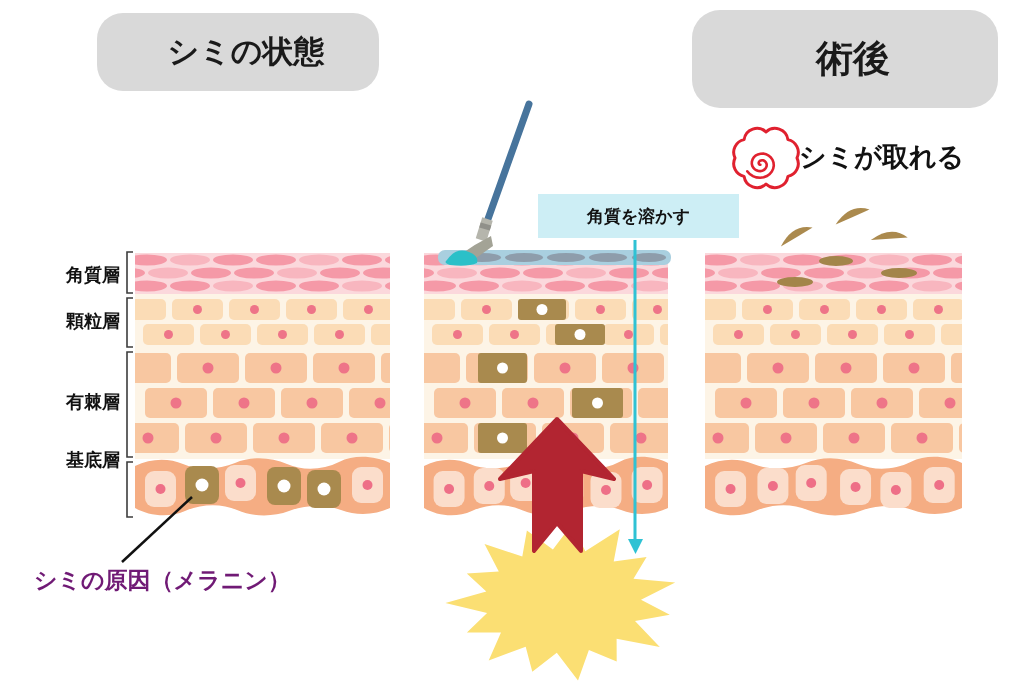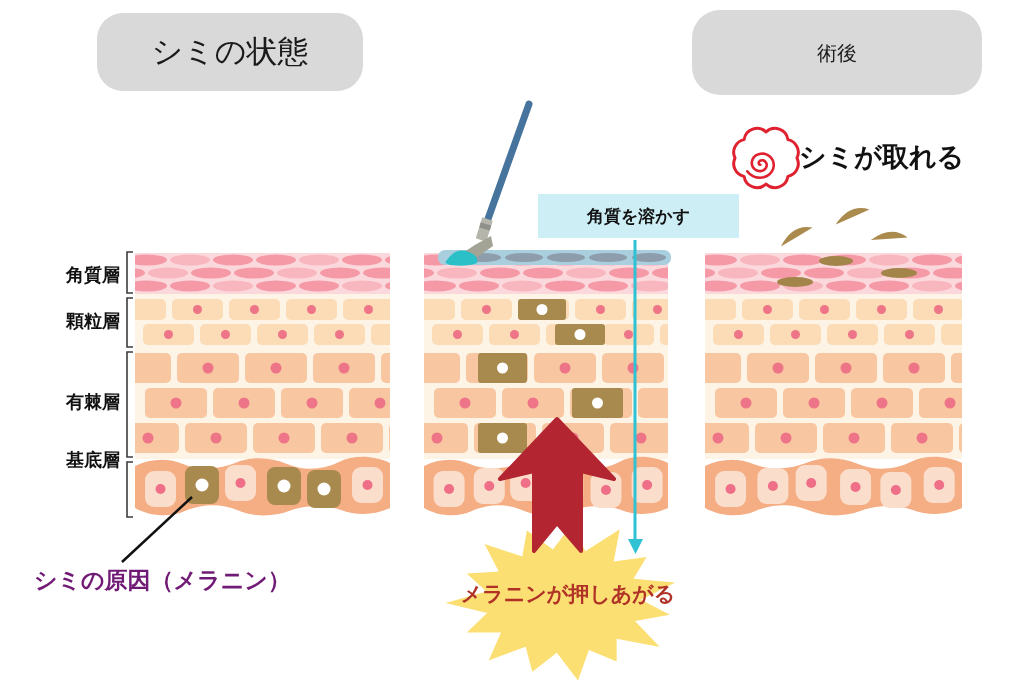--- a/index.html
+++ b/index.html
@@ -1,23 +1,23 @@
 <!DOCTYPE html>
 <html style="--hdr-gray: #d9d9d9; --box-cyan: #cdeef5; --pushup-red: #b03227;"><head>
 <meta charset="utf-8">
 <style>
   html,body{margin:0;padding:0;background:#fff;}
   .canvas{position:relative;width:1024px;height:683px;background:#ffffff;overflow:hidden;
           font-family:"Liberation Sans","DejaVu Sans",sans-serif;}
-  .hdr{position:absolute;background:var(--hdr-gray,#d9d9d9);color:#1a1a1a;font-weight:400;
+  .hdr{position:absolute;background:var(--hdr-gray,#d9d9d9);color:#1a1a1a;font-weight:700;
        display:flex;align-items:center;justify-content:center;text-align:center;
-       white-space:pre-line;line-height:1.3;}
+       white-space:pre-line;line-height:1.3;padding-left:16px;}
   .hdr1{left:97px;top:13px;width:266px;height:78px;border-radius:26px;font-size:31px;}
   .hdr2{left:400px;top:6px;width:285px;height:95px;border-radius:30px;font-size:29px;}
-  .hdr3{left:692px;top:10px;width:290px;height:85px;border-radius:28px;font-size:20px;}
+  .hdr3{left:692px;top:10px;width:290px;height:98px;border-radius:28px;font-size:37px;}
   .layer-label{position:absolute;right:904px;height:26px;line-height:26px;font-size:18px;
                font-weight:700;color:#111;white-space:nowrap;}
   .ll0{top:262px;} .ll1{top:308px;margin-left:24px;} .ll2{top:389px;} .ll3{top:447px;}
   .panel{position:absolute;top:253px;height:266px;}
   .p0{left:135px;width:255px;} .p1{left:424px;width:244px;} .p2{left:705px;width:257px;}
   .overlay{position:absolute;left:0;top:0;width:1024px;height:683px;pointer-events:none;}
   .dissolve-box{position:absolute;left:538px;top:194px;width:201px;height:44px;
       background:var(--box-cyan,#cdeef5);color:#111;font-size:17px;font-weight:700;
       display:flex;align-items:center;justify-content:center;}
   .push-up{position:absolute;left:428px;top:580px;width:280px;text-align:center;
@@ -347,16 +347,15 @@
 
     <polygon points="557,419 614,479 581,471 581,551 557,523 534,551 534,471 500,479" fill="#b22531" stroke="#b22531" stroke-width="4" stroke-linejoin="round"></polygon>
 
     <g>
       <line x1="635" y1="240" x2="635" y2="540" stroke="#2fc2d4" stroke-width="3"></line>
       <polygon points="628,539 643,539 635.5,554" fill="#2fc2d4"></polygon>
     </g>
   </svg>
 
   <div class="dissolve-box">角質を溶かす</div>
-  <div class="push-up">メラニンが押しあがる</div>
   <div class="removed">シミが取れる</div>
   <div class="cause">シミの原因（メラニン）</div>
 </div>
 
 </body></html>

